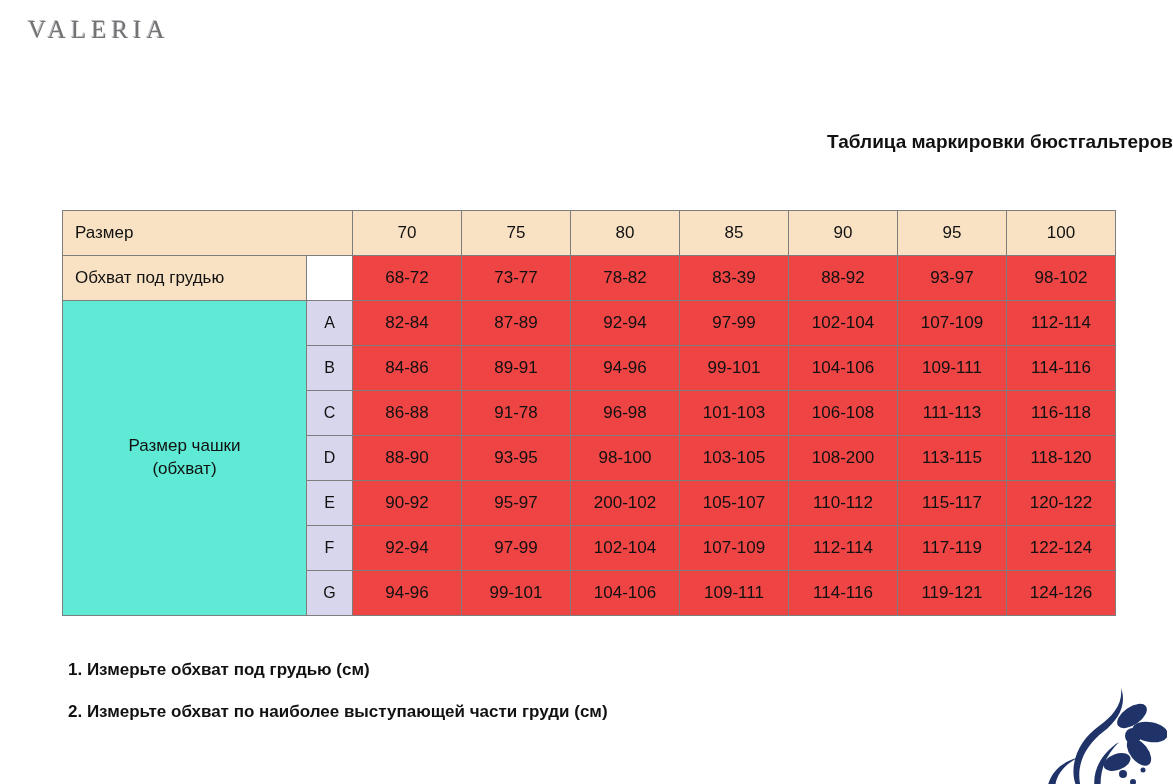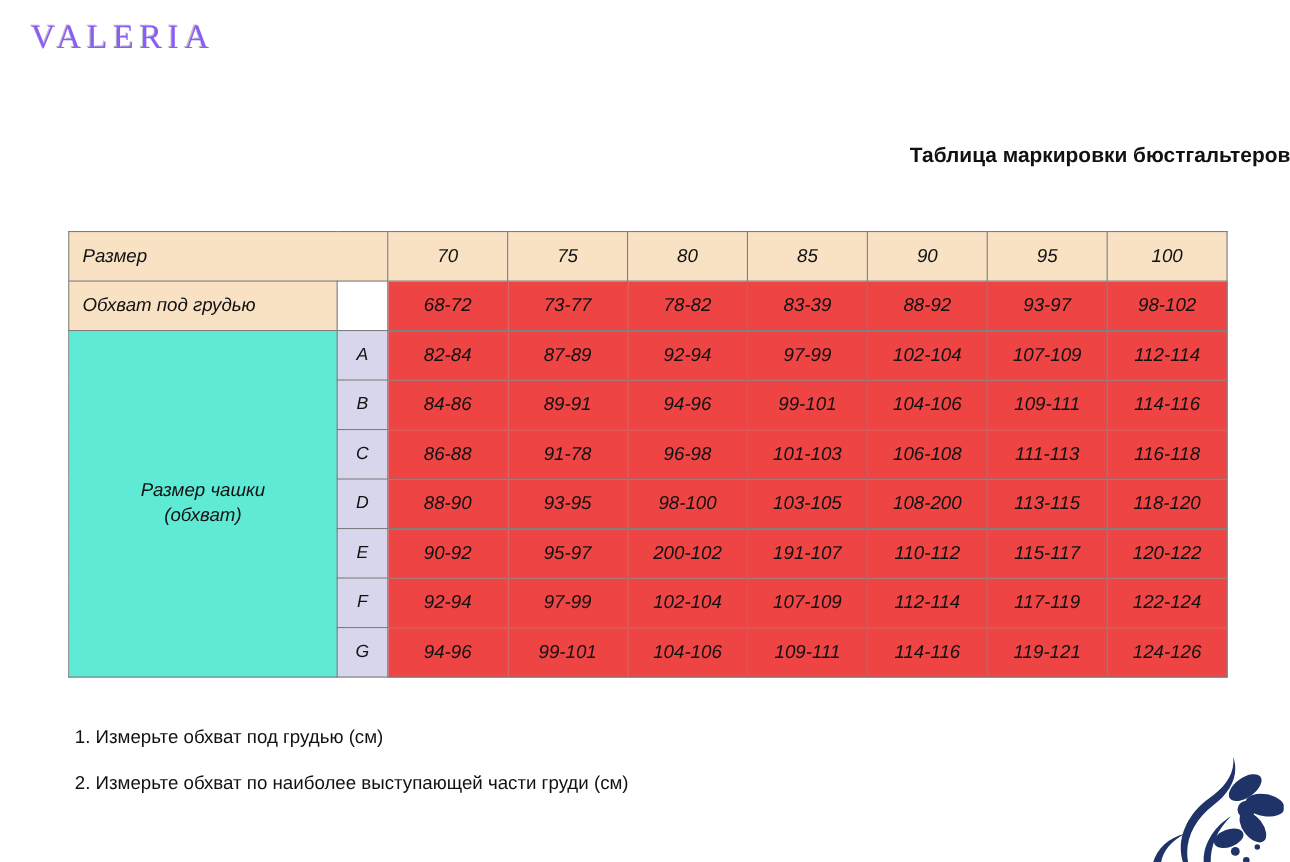--- a/index.html
+++ b/index.html
@@ -15,23 +15,23 @@
     position: relative;
     overflow: hidden;
   }
 
   
   .brand {
     position: absolute;
     left: 28px;
     top: 16px;
     font-family: "Liberation Serif", serif;
-    font-size: 31px;
+    font-size: 25px;
     letter-spacing: 5px;
-    color: #8b5cf6;
+    color: #737373;
     text-shadow: 1px 1px 0 #ffffff, -1px -1px 0 #b9bcc2;
     font-weight: 400;
     user-select: none;
   }
 
   
   .doc-title {
     position: absolute;
     left: 0;
     right: 0;
@@ -41,21 +41,20 @@
     font-weight: bold;
     color: #111111;
   }
 
   
   .table-wrap {
     position: absolute;
     left: 62px;
     top: 210px;
     width: 948px;
-    font-style: italic;
   }
   table.size-table {
     border-collapse: collapse;
     table-layout: fixed;
     width: 1052px;
     font-size: 17px;
   }
   table.size-table td, table.size-table th {
     border: 1px solid #7d7d7d;
     text-align: center;
@@ -93,21 +92,21 @@
     font-size: 17px;
     line-height: 1.35;
   }
 
   
   .notes {
     position: absolute;
     left: 68px;
     top: 660px;
     font-size: 17px;
-    font-weight: normal;
+    font-weight: bold;
     color: #111111;
   }
   .notes .note { margin-bottom: 22px; }
 
   
   .flourish {
     position: absolute;
     right: 6px;
     bottom: -6px;
     width: 240px;
@@ -206,21 +205,21 @@
         <td class="cell-white">108-200</td>
         <td class="cell-white">113-115</td>
         <td class="cell-white">118-120</td>
       </tr>
 
       <tr>
         <td class="cell-cup">E</td>
         <td class="cell-white">90-92</td>
         <td class="cell-white">95-97</td>
         <td class="cell-white">200-102</td>
-        <td class="cell-white">191-107</td>
+        <td class="cell-white">105-107</td>
         <td class="cell-white">110-112</td>
         <td class="cell-white">115-117</td>
         <td class="cell-white">120-122</td>
       </tr>
 
       <tr>
         <td class="cell-cup">F</td>
         <td class="cell-white">92-94</td>
         <td class="cell-white">97-99</td>
         <td class="cell-white">102-104</td>

